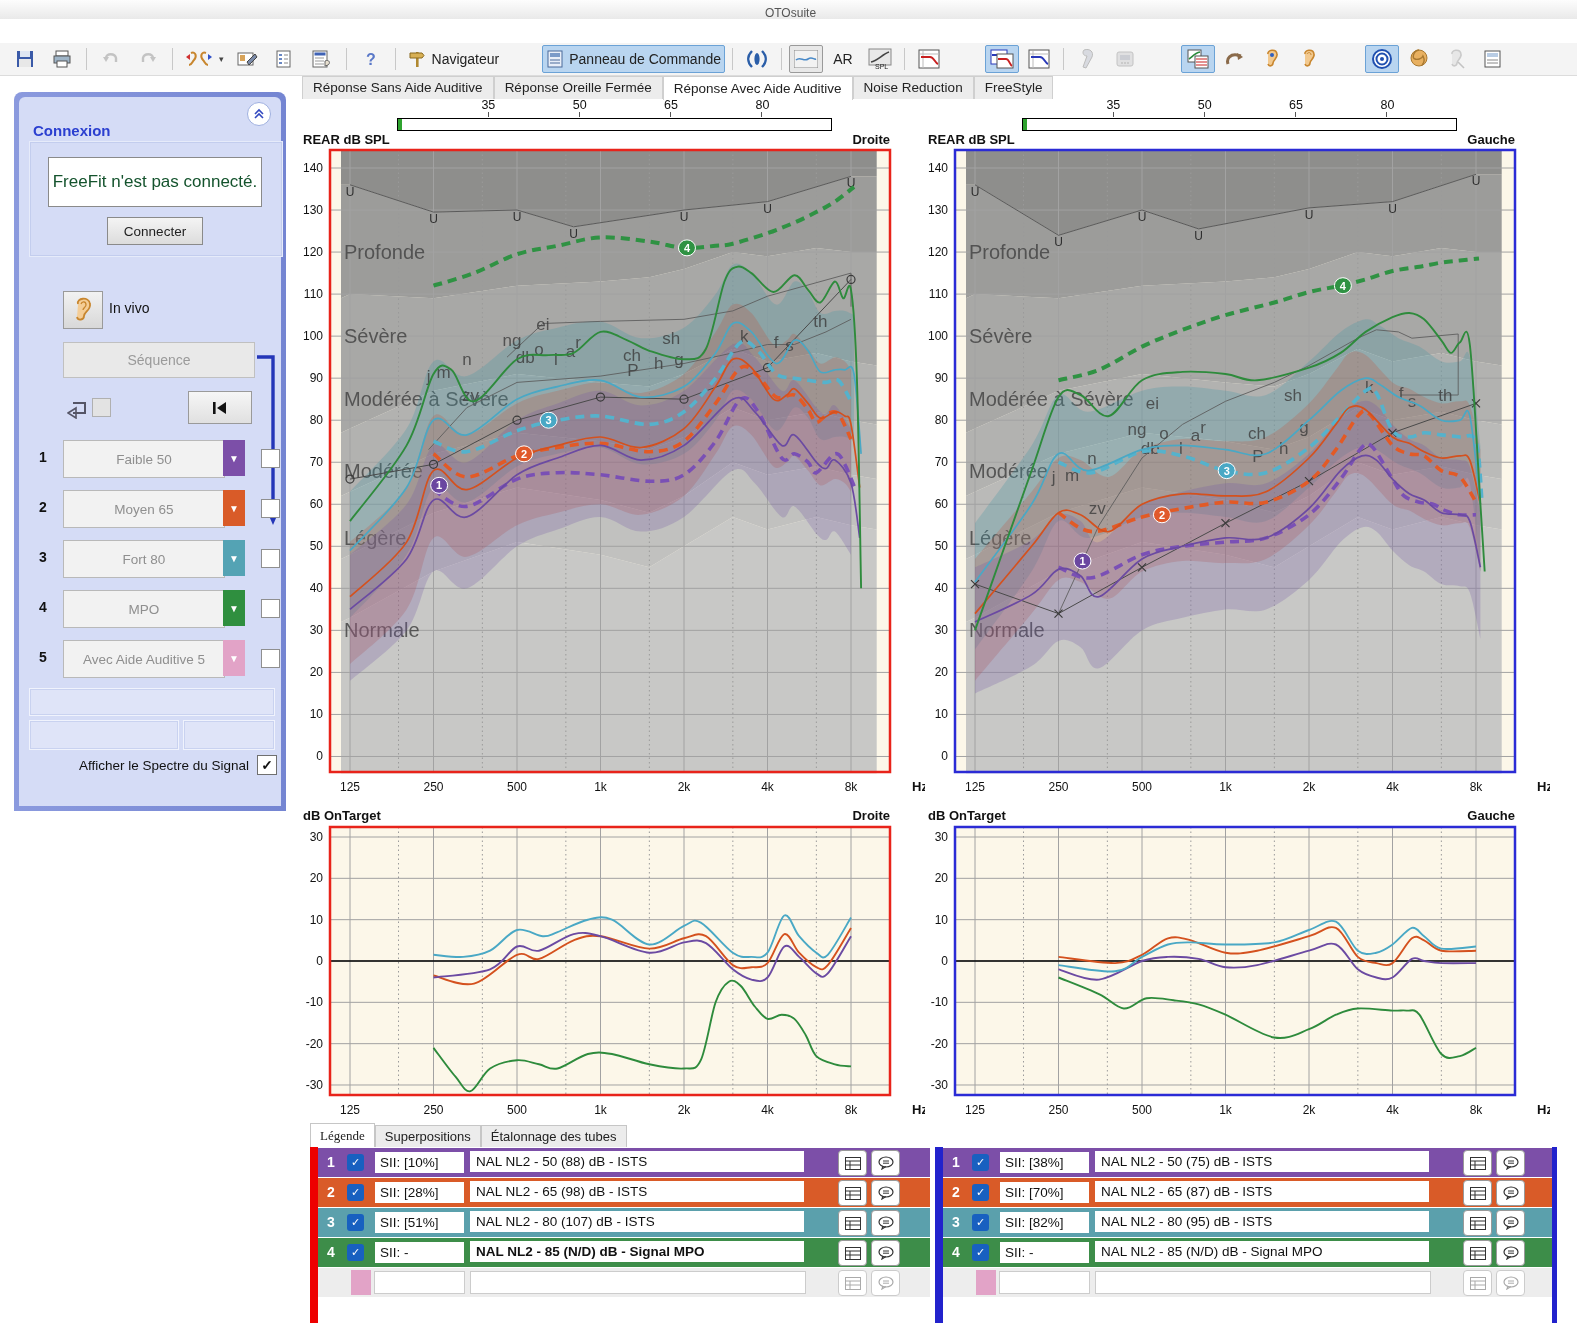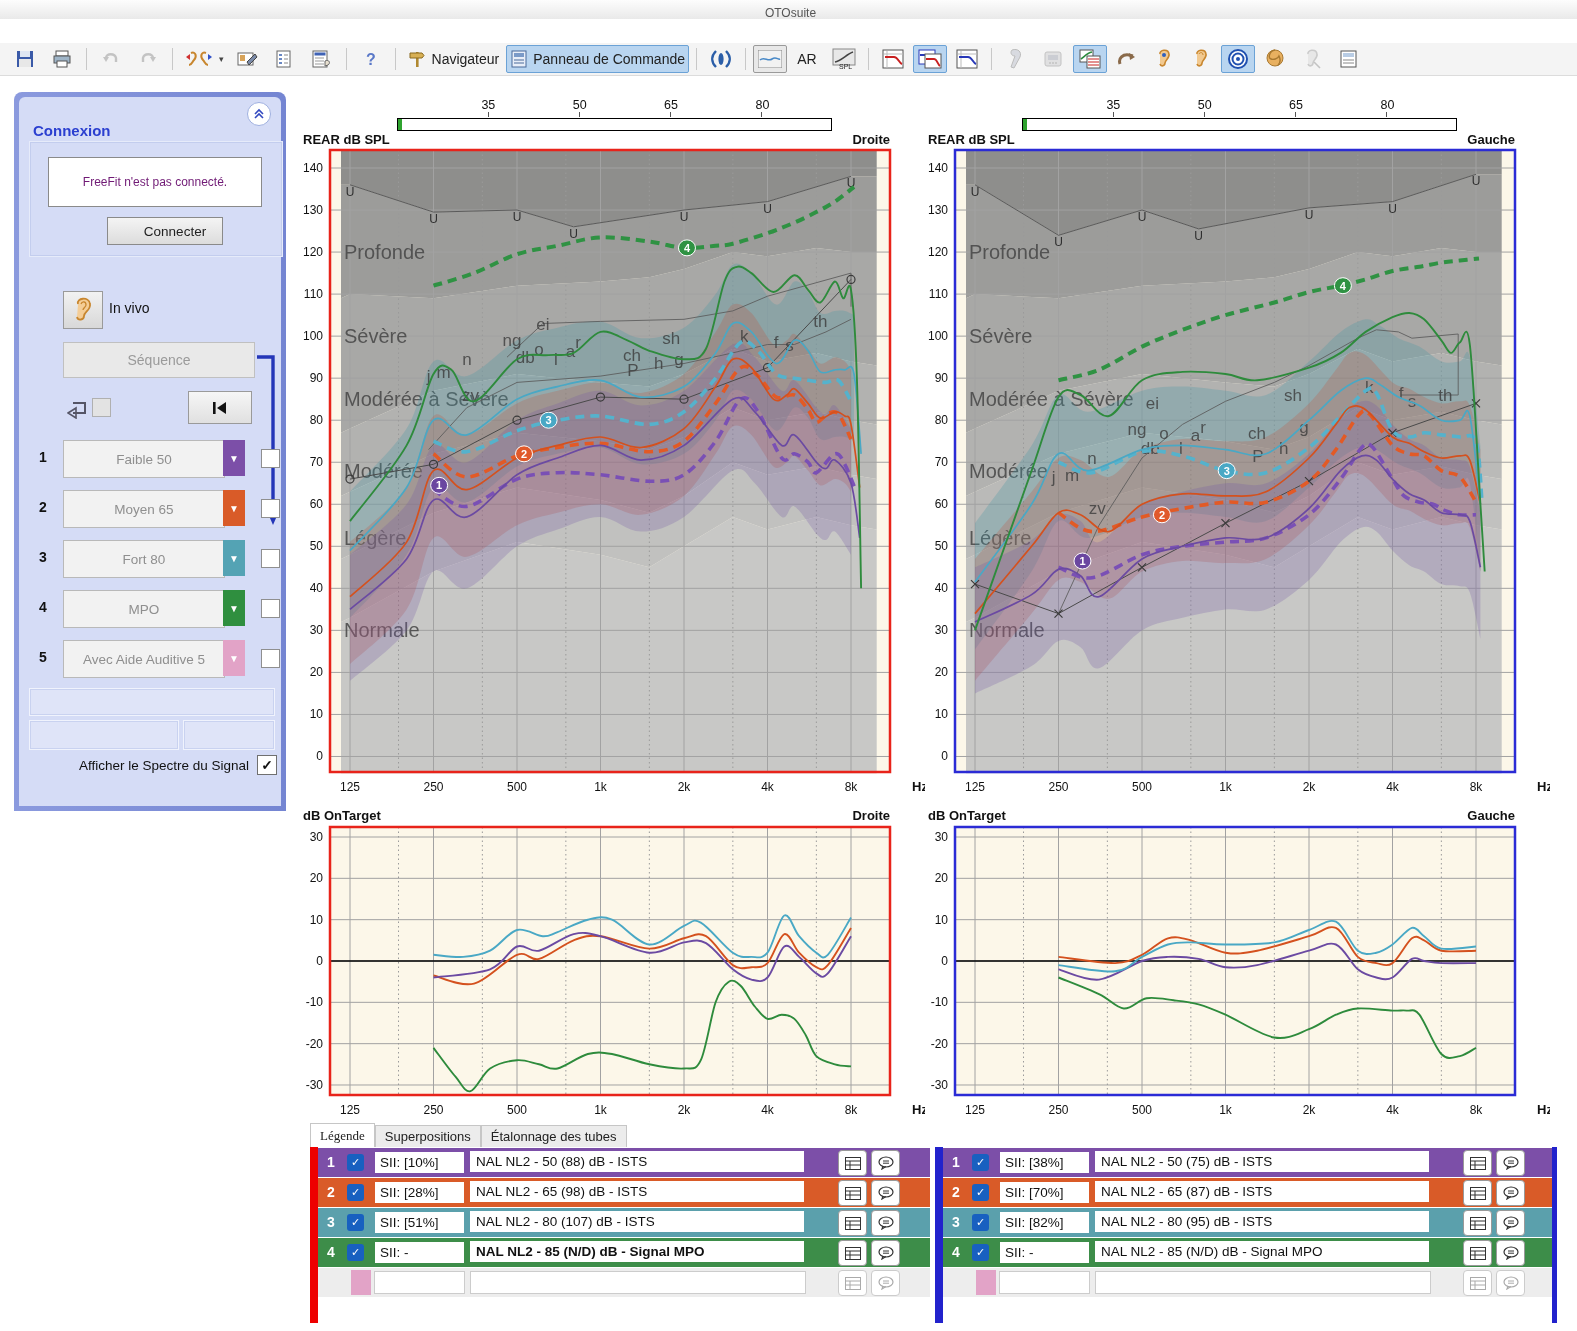--- a/index.html
+++ b/index.html
@@ -8,38 +8,38 @@
   
   #titlebar{left:0;top:0;width:1577px;height:19px;background:linear-gradient(#fdfdfd,#e9e9e9);display:flex;align-items:center;gap:6px;padding-left:4px;box-sizing:border-box;flex-direction:column;}
   #titlebar .orb{width:14px;height:14px;border-radius:50%;background:radial-gradient(circle at 35% 30%,#9aa7c8,#27355e 60%,#101a35);}
   #titlebar span{font-size:12px;color:#555;}
   
   #menubar{left:0;top:19px;width:1577px;height:24px;background:#fff;display:flex;align-items:center;padding-left:10px;box-sizing:border-box;border-bottom:1px solid #f0f0f0;}
   #menubar .mi{font-size:14px;color:#222;padding:2px 12px;cursor:default;}
   
   #toolbar{left:0;top:43px;width:1577px;height:33px;background:#f4f4f4;border-bottom:1px solid #dcdcdc;display:flex;align-items:center;padding-left:8px;gap:3px;box-sizing:border-box;}
   .tbtn{height:26px;min-width:26px;display:flex;align-items:center;justify-content:center;border:1px solid transparent;border-radius:2px;gap:5px;padding:0 3px;}
-  .tbtn.sel{background:#b9d5f0;border:1px solid #6ba2d6;}
+  .tbtn.sel{background:#b9d5f0;border:1px solid #6ba2d6;margin-left:36px;}
   .tbtn.raised{background:#e8e8e8;border:1px solid #9a9a9a;}
   .tbtn .lbl{font-size:14px;color:#222;white-space:nowrap;}
   .tsep{width:1px;height:22px;background:#c8c8c8;margin:0 4px;}
   .dis{opacity:.45;}
   
   #tabsrow{left:302px;top:77px;height:22px;display:flex;align-items:flex-end;}
   .mtab{font-size:13.5px;color:#222;background:#ececec;border:1px solid #cfcfcf;border-bottom:none;padding:3px 10px 4px;white-space:nowrap;}
   .mtab.active{background:#fff;position:relative;top:1px;padding-top:4px;}
   
   #sidebar{left:14px;top:92px;width:272px;height:719px;background:linear-gradient(90deg,#8b9ade,#7485d2);border-radius:8px 8px 0 0;}
   #sidepanel{position:absolute;left:5px;top:5px;width:262px;height:709px;background:#d5dcf6;border-radius:6px 6px 0 0;}
   #connexion-title{left:14px;top:25px;font-size:15px;font-weight:bold;color:#2b3fd0;}
   #collapse-btn{left:228px;top:5px;width:22px;height:22px;border-radius:50%;background:#fff;border:1px solid #9fb0e0;display:flex;align-items:center;justify-content:center;}
   .groupbox{left:10px;top:44px;width:252px;height:114px;border:1px solid #e6ebfa;box-shadow:inset 0 0 0 1px #c3cdee;}
   #freefit-box{left:29px;top:60px;width:212px;height:48px;background:#fff;border:1px solid #8a8a8a;display:flex;align-items:center;justify-content:center;}
-  #freefit-box span{font-size:12px;color:#701a75;}
-  #connect-btn{left:88px;top:120px;width:94px;height:26px;background:linear-gradient(#f4f4f4,#dcdcdc);border:1px solid #8a8a8a;font-size:13.5px;color:#222;display:flex;align-items:center;justify-content:center;padding-left:20px;}
+  #freefit-box span{font-size:17px;color:#14532d;}
+  #connect-btn{left:88px;top:120px;width:94px;height:26px;background:linear-gradient(#f4f4f4,#dcdcdc);border:1px solid #8a8a8a;font-size:13.5px;color:#222;display:flex;align-items:center;justify-content:center;}
   #ear-btn{left:44px;top:194px;width:38px;height:36px;background:linear-gradient(#f2f2f2,#d8d8d8);border:1px solid #9a9a9a;display:flex;align-items:center;justify-content:center;}
   #invivo-label{left:90px;top:203px;font-size:14px;color:#111;}
   #sequence-btn{left:44px;top:245px;width:190px;height:34px;background:#e9e9e9;border:1px solid #c0c0c0;color:#9a9a9a;font-size:14px;display:flex;align-items:center;justify-content:center;}
   #loop-icon{left:48px;top:302px;}
   #loop-cb{left:73px;top:301px;width:17px;height:17px;background:#e3e3e3;border:1px solid #b0b0b0;}
   #skip-btn{left:169px;top:294px;width:62px;height:31px;background:linear-gradient(#f6f6f6,#e0e0e0);border:1px solid #9a9a9a;display:flex;align-items:center;justify-content:center;}
   #seq-arrow{left:236px;top:252px;}
   .stimrow{position:absolute;left:0;width:262px;height:37px;}
   .stimrow .num{position:absolute;left:20px;top:9px;font-size:14px;font-weight:bold;color:#111;}
   .stimrow .drop{position:absolute;left:44px;top:0;width:160px;height:36px;background:#f2f2f2;border:1px solid #b9b9b9;display:flex;align-items:center;justify-content:center;font-size:13.5px;color:#8f8f8f;}
@@ -275,20 +275,27 @@
       </span>
     <span class="tbtn">
         <svg width="20" height="20" viewBox="0 0 20 20">
           <rect x="2" y="2" width="15" height="16" fill="#fff" stroke="#555"></rect>
           <rect x="4" y="4" width="11" height="4" fill="#b8cce4"></rect>
           <path d="M4 11 L15 11 M4 14 L15 14" stroke="#888"></path>
         </svg>
       </span>
   </div>
 
+  <div id="tabsrow" class="abs">
+      <div class="mtab">Réponse Sans Aide Auditive</div>
+      <div class="mtab">Réponse Oreille Fermée</div>
+      <div class="mtab active">Réponse Avec Aide Auditive</div>
+      <div class="mtab">Noise Reduction</div>
+      <div class="mtab">FreeStyle</div>
+    </div>
 
   <div id="sidebar" class="abs">
     <div id="sidepanel">
       <div id="connexion-title" class="abs">Connexion</div>
       <div id="collapse-btn" class="abs">
           <svg width="12" height="12" viewBox="0 0 12 12">
             <path d="M2 6 L6 2 L10 6 M2 10 L6 6 L10 10" fill="none" stroke="#3248c0" stroke-width="1.6"></path>
           </svg>
         </div>
       <div class="groupbox abs"></div>

